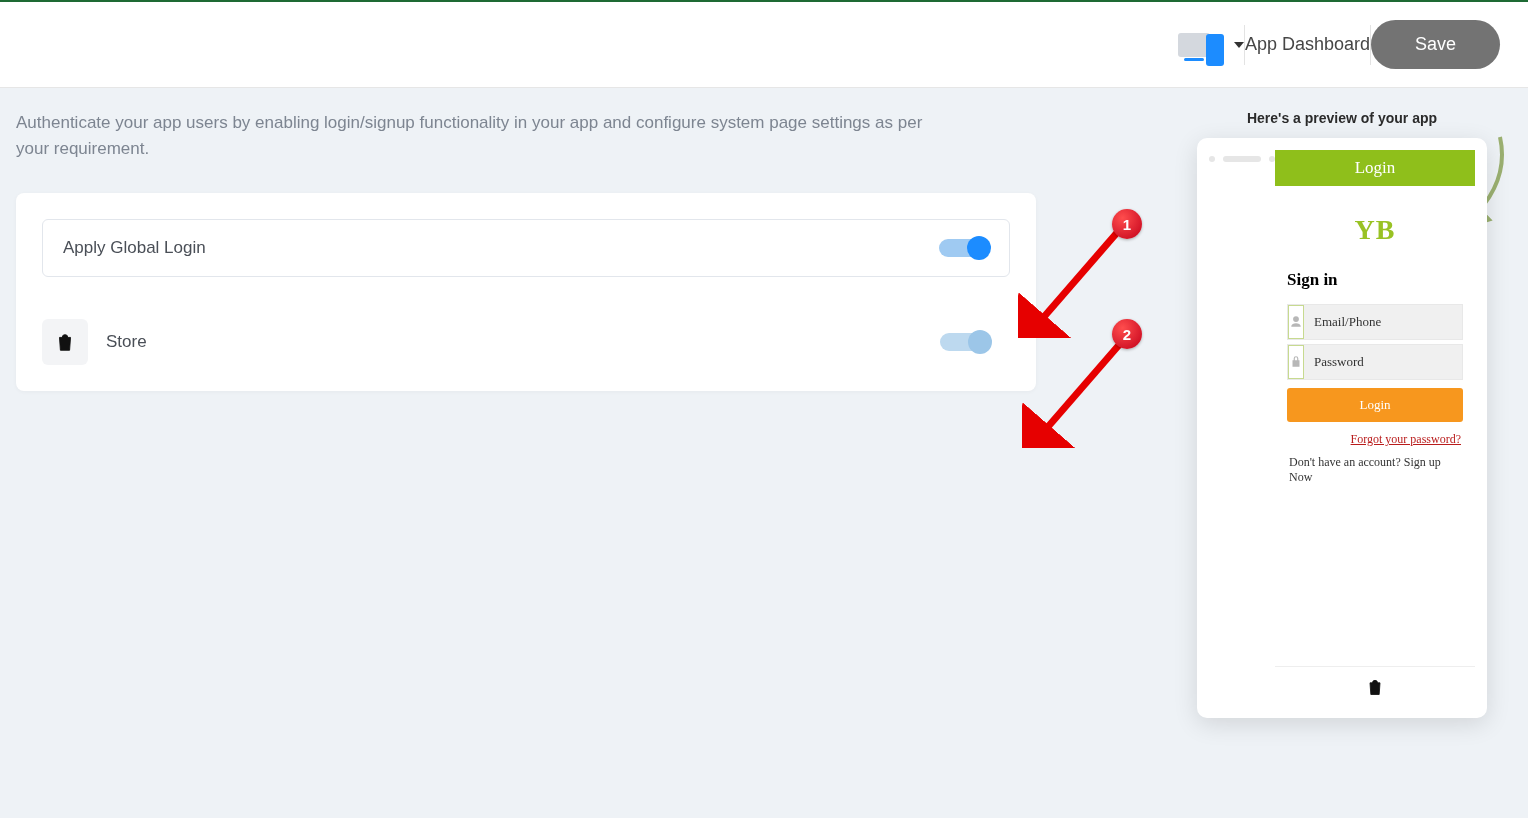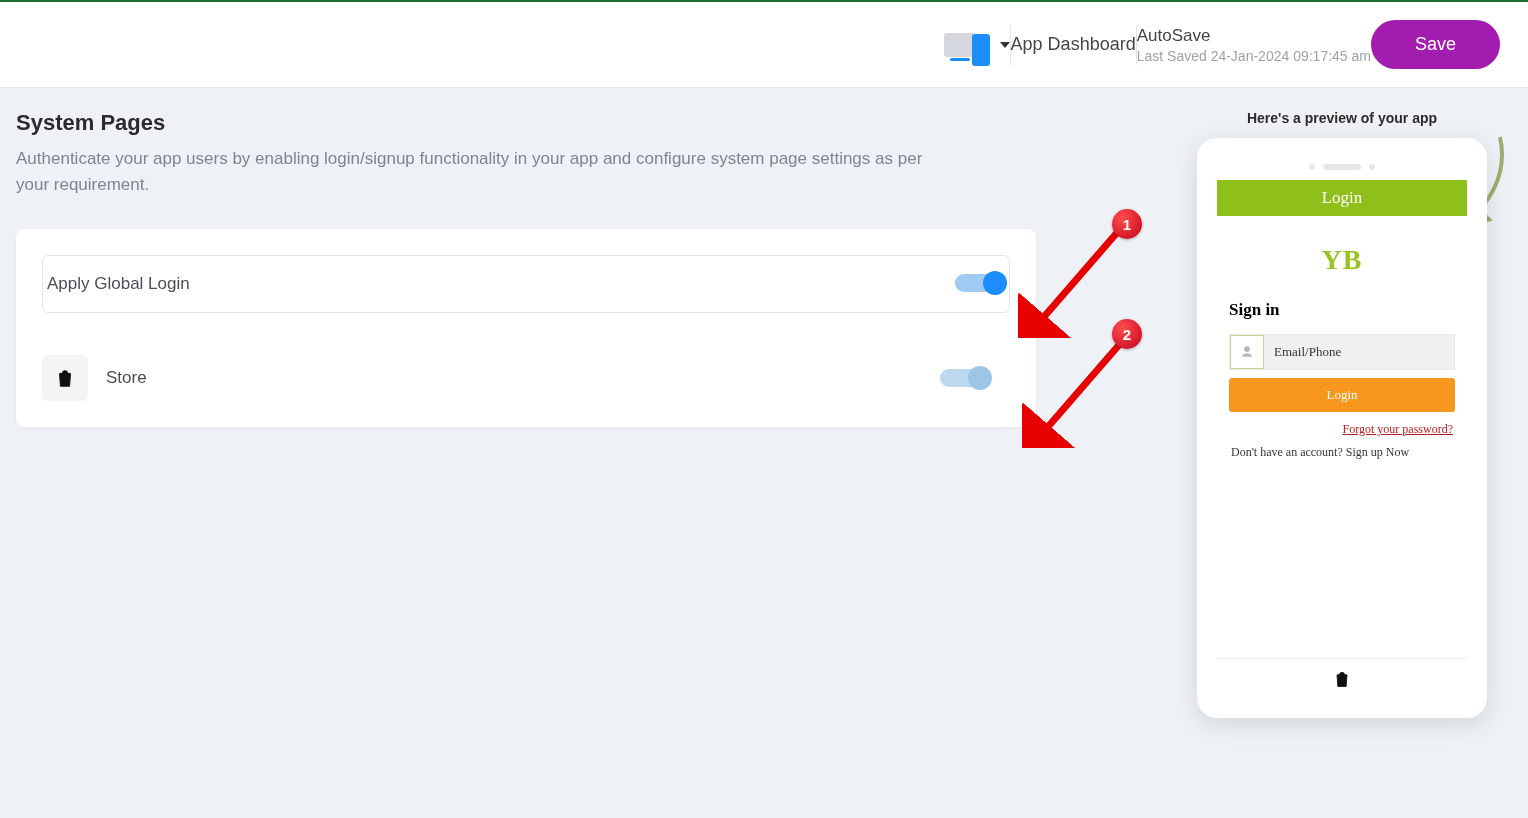--- a/index.html
+++ b/index.html
@@ -44,37 +44,37 @@
   .caret {
     width: 0; height: 0; border-left: 5px solid transparent; border-right: 5px solid transparent;
     border-top: 6px solid #333; margin-left: 4px;
   }
   .vdiv { width: 1px; height: 40px; background: #e3e3e3; }
   .top-link { color: #464646; font-size: 18px; cursor: pointer; }
   .autosave { display: flex; flex-direction: column; }
   .autosave .t1 { color: #444; font-size: 17px; }
   .autosave .t2 { color: #9da2a9; font-size: 14px; margin-top: 2px; }
   .save-btn {
-    background: #a21caf; color: #fff; border: none; border-radius: 26px;
+    background: #737373; color: #fff; border: none; border-radius: 26px;
     padding: 14px 44px; font-size: 18px; cursor: pointer;
   }
 
   
   .main { padding: 22px 16px 0 16px; position: relative; }
   .page-title { font-size: 22px; font-weight: bold; color: #2b2b2b; margin-bottom: 10px; }
   .page-desc  { font-size: 17px; color: #7d8591; max-width: 940px; line-height: 1.5; }
 
   .card {
     background: #fff; border-radius: 8px; padding: 26px;
     margin-top: 32px; width: 1020px;
     box-shadow: 0 1px 4px rgba(0,0,0,0.04);
   }
   .row1 {
     border: 1px solid #e2e6ec; border-radius: 6px;
-    padding: 18px 4px; display: flex; justify-content: space-between; 
+    padding: 18px 20px; display: flex; justify-content: space-between; align-items: center;
   }
   .row1 .label { font-size: 17px; color: #4a4f57; }
   .row2 {
     display: flex; align-items: center; justify-content: space-between;
     margin-top: 42px; padding-right: 20px;
   }
   .store-left { display: flex; align-items: center; gap: 18px; }
   .store-icon {
     width: 46px; height: 46px; background: #f3f4f6; border-radius: 6px;
     display: flex; align-items: center; justify-content: center;
@@ -99,23 +99,23 @@
     font-size: 15px; box-shadow: 0 1px 3px rgba(0,0,0,0.3);
   }
   .arrow-svg { position: absolute; pointer-events: none; }
 
   
   .preview-area { position: absolute; right: 26px; top: 110px; width: 320px; display: flex; flex-direction: column; align-items: center; }
   .preview-caption { font-size: 14px; font-weight: bold; color: #2b2b2b; margin-bottom: 12px; }
   .curved-arrow-svg { position: absolute; right: -8px; top: 22px; }
 
   .phone-frame {
-    width: 290px; height: 580px; background: #fff; border-radius: 20px;
-    box-shadow: 0 6px 24px rgba(0,0,0,0.12); padding: 20px; position: relative;
-    display: flex; flex-direction: column;
+    width: 290px; height: 580px; background: #fff; border-radius: 10px;
+    box-shadow: 0 6px 24px rgba(0,0,0,0.12); padding: 12px; position: relative;
+    display: flex; flex-direction: row;
   }
   .speaker-row { display: flex; justify-content: center; gap: 8px; margin: 6px 0 10px; }
   .speaker-dot  { width: 6px; height: 6px; border-radius: 50%; background: #e6e6e6; }
   .speaker-bar  { width: 38px; height: 6px; border-radius: 3px; background: #e6e6e6; }
 
   .phone-inner { flex: 1; border-radius: 0; overflow: hidden; display: flex; flex-direction: column; }
   .login-head  { background: #8fbf1b; color: #fff; text-align: center; padding: 8px 0; font-family: Georgia, serif; font-size: 17px; }
   .logo-wrap   { text-align: center; padding: 28px 0 18px; }
   .logo-wrap span { font-family: Liberation Serif, serif; font-weight: 900; font-size: 28px; color: #99c224; letter-spacing: 1px; }
   .signin-h    { font-family: Georgia, serif; font-size: 17px; font-weight: bold; padding: 6px 12px 14px; }
@@ -147,29 +147,24 @@
 
 <div class="topbar">
   <div class="device-switch">
     <div class="desk"></div>
     <div class="phone"></div>
     <div class="caret"></div>
   </div>
   <div class="vdiv"></div>
   <div class="top-link">App Dashboard</div>
   <div class="vdiv"></div>
-  <div class="autosave">
-    <span class="t1">AutoSave</span>
-    <span class="t2">Last Saved 24-Jan-2024 09:17:45 am</span>
-  </div>
   <button class="save-btn">Save</button>
 </div>
 
 <div class="main">
-  <div class="page-title">System Pages</div>
   <div class="page-desc">Authenticate your app users by enabling login/signup functionality in your app and configure system page settings as per your requirement.</div>
 
   <div class="card">
     <div class="row1">
       <span class="label">Apply Global Login</span>
       <div class="toggle on">
         <div class="knob"></div>
       </div>
     </div>
 
@@ -235,20 +230,28 @@
 
       <div class="field">
         <div class="ico">
           <svg width="14" height="14" viewBox="0 0 24 24">
               <path fill="#b7b7b7" d="M12 12a5 5 0 1 0-5-5 5 5 0 0 0 5 5zm0 2c-4 0-8 2-8 5v1h16v-1c0-3-4-5-8-5z"></path>
             </svg>
         </div>
         <input type="text" placeholder="Email/Phone" style="">
       </div>
 
+      <div class="field">
+        <div class="ico">
+          <svg width="14" height="14" viewBox="0 0 24 24">
+              <path fill="#b7b7b7" d="M12 2a4 4 0 0 0-4 4v3H6v11h12V9h-2V6a4 4 0 0 0-4-4zm-2 4a2 2 0 1 1 4 0v3h-4z"></path>
+            </svg>
+        </div>
+        <input type="password" placeholder="Password" style="">
+      </div>
 
       <button class="login-btn">Login</button>
       <div class="forgot">Forgot your password?</div>
       <div class="signup-row">
         <span>Don't have an account? </span><span>Sign up Now</span>
       </div>
 
       <div class="bottom-nav">
         <svg width="20" height="20" viewBox="0 0 24 24">
           <path d="M6 7h12l-1 14H7L6 7z M9 7a3 3 0 0 1 6 0" fill="#111" stroke="#111" stroke-width="1"></path>

